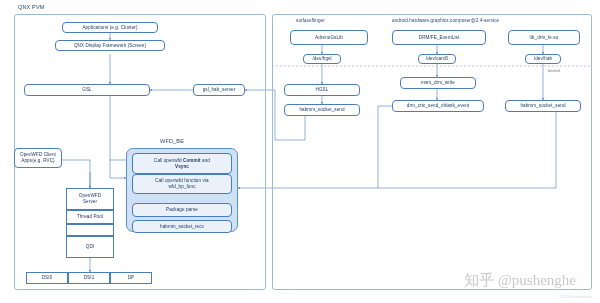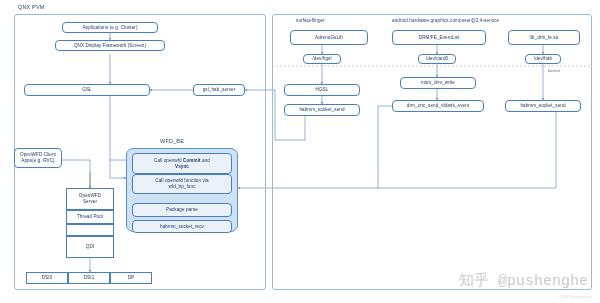--- a/index.html
+++ b/index.html
@@ -90,26 +90,26 @@
     left: 0;
     top: 0;
     width: 600px;
     height: 303px;
     pointer-events: none;
   }
 
   
   .watermark {
     position: absolute;
-    right: 12px;
+    right: 24px;
     bottom: 13px;
     font-size: 15px;
     color: #c9c9c9;
     white-space: nowrap;
-    font-family: Liberation Mono, monospace;
+    font-family: Liberation Serif, serif;
     margin-left: 16px;
   }
   .credit {
     position: absolute;
     right: 8px;
     bottom: 4px;
     font-size: 3.4px;
     color: #d8d8d8;
     white-space: nowrap;
   }

